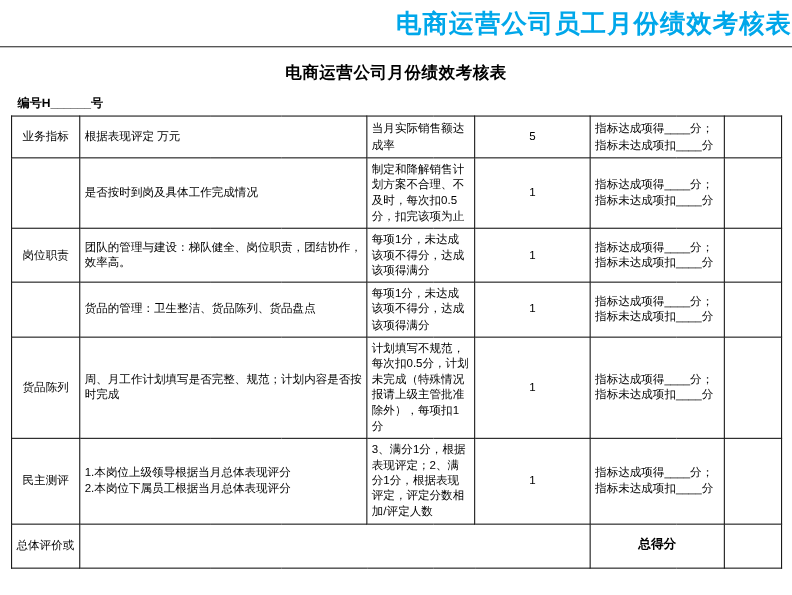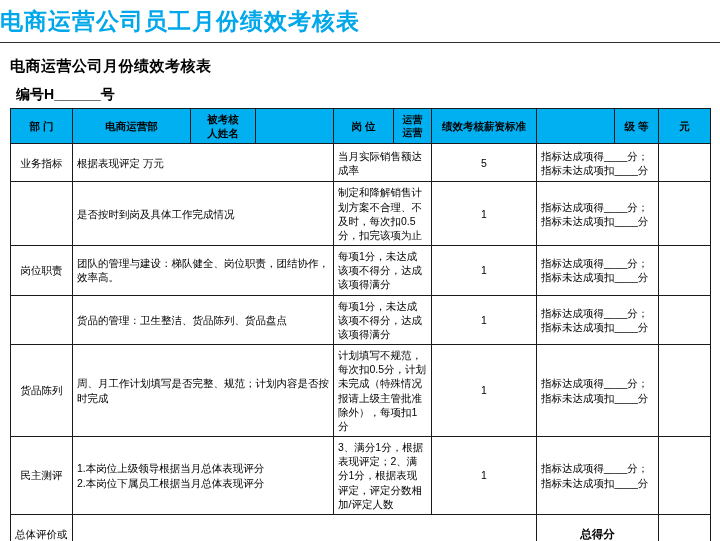--- a/index.html
+++ b/index.html
@@ -19,41 +19,42 @@
     width: 720px;
     height: 541px;
     background: #ffffff;
     box-sizing: border-box;
   }
   .banner {
     height: 42px;
     border-bottom: 1px solid #2e2e2e;
     display: flex;
     align-items: center;
-    justify-content: flex-start;
+    justify-content: flex-end;
     background: #ffffff;
   }
   .banner-title {
     font-size: 23px;
     font-weight: bold;
     color: #00a7ea;
     letter-spacing: 1px;
     font-family: "DejaVu Sans", sans-serif;
   }
   .doc {
     padding: 0 10px;
   }
   .doc-title {
+    text-align: center;
     font-size: 15px;
     font-weight: bold;
     padding: 14px 0 10px 0;
     letter-spacing: 0.5px;
   }
   .code-line {
-    font-size: 14px;
+    font-size: 11px;
     font-weight: bold;
     padding: 0 0 4px 6px;
   }
   .code-line .blank {
     letter-spacing: 0;
   }
   table.sheet {
     border-collapse: collapse;
     width: 700px;
     table-layout: fixed;
@@ -109,35 +110,20 @@
         <col style="width:78px">
         <col style="width:60px">
         <col style="width:38px">
         <col style="width:105px">
         <col style="width:78px">
         <col style="width:44px">
         <col style="width:52px">
       </colgroup>
 
       <tbody>
-          <tr>
-        <td class="cyan-head">部  门</td>
-        <td class="cyan ctr bold">电商运营部</td>
-        <td class="cyan-head small">
-          <span style="display:block">被考核</span>
-          <span style="display:block">人姓名</span>
-        </td>
-        <td class="cyan"></td>
-        <td class="cyan-head">岗  位</td>
-        <td class="cyan ctr bold" style="font-size:10px">运营运营</td>
-        <td class="cyan-head">绩效考核薪资标准</td>
-        <td class="cyan"></td>
-        <td class="cyan-head">级   等</td>
-        <td class="cyan-head">元</td>
-      </tr>
 
 
       <tr class="tall">
         <td class="ctr">业务指标</td>
         <td colspan="3" class="pad-l">根据表现评定        万元</td>
         <td colspan="2" class="pad-l">当月实际销售额达成率</td>
         <td class="ctr">5</td>
         <td colspan="2">
           <span style="display:block">指标达成项得____分；</span>
           <span style="display:block">指标未达成项扣____分</span>

